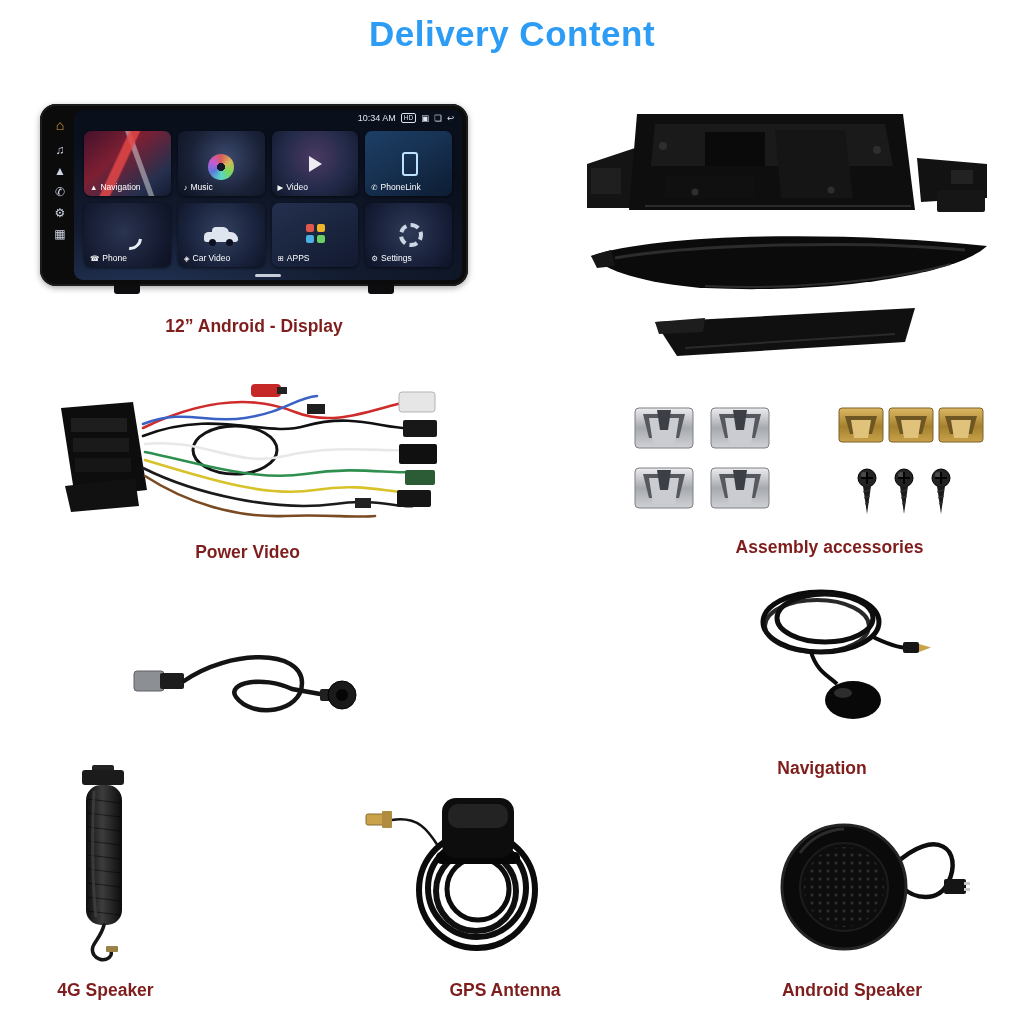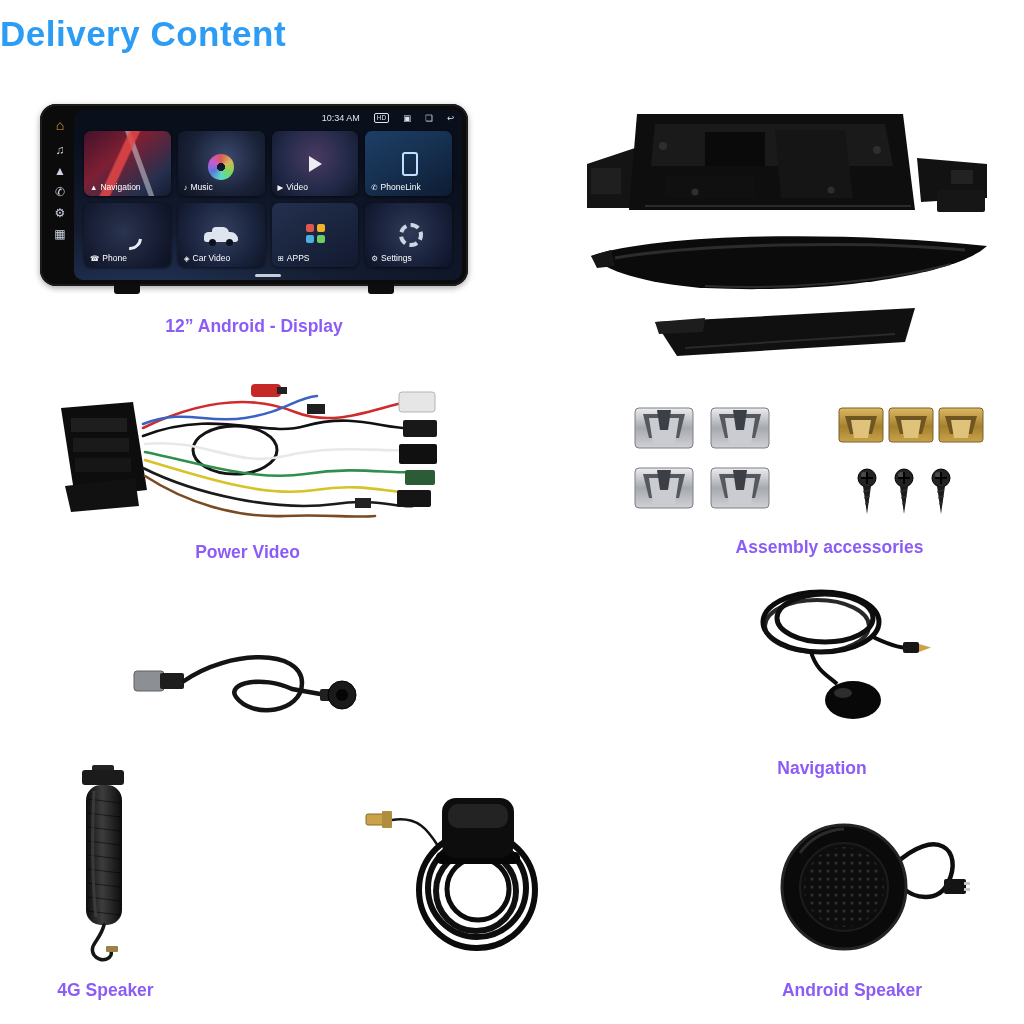--- a/index.html
+++ b/index.html
@@ -2,25 +2,25 @@
 <html><head>
 <meta charset="utf-8">
 <style>
   html,body { margin:0; padding:0; background:#fff; }
   .page {
     position:relative; width:1024px; height:1024px; background:#ffffff;
     font-family:"Liberation Sans", sans-serif; overflow:hidden;
   }
   .title {
     position:absolute; left:0; top:14px; width:100%; margin:0;
-    text-align:left; font-size:35px; font-weight:700; color:#2d9cf4;
+    text-align:center; font-size:35px; font-weight:700; color:#2d9cf4;
     letter-spacing:0.5px;
   }
   .caption {
-    position:absolute; text-align:center; font-size:17.5px; font-weight:700; color:#8b5cf6;
+    position:absolute; text-align:center; font-size:17.5px; font-weight:700; color:#7f1d1d;
   }
   .cap-display  { left:40px;  top:316px; width:428px; }
   .cap-power    { left:55px;  top:542px; width:385px; }
   .cap-assembly { left:652px; top:537px; width:355px; }
   .cap-ami      { left:130px; top:762px; width:235px; }
   .cap-mic      { left:722px; top:758px; width:200px; }
   .cap-4g       { left:23px;  top:980px; width:165px; }
   .cap-gps      { left:400px; top:980px; width:210px; }
   .cap-speaker  { left:742px; top:980px; width:220px; }
 
@@ -47,21 +47,21 @@
     gap:9px; padding-top:8px; color:#cdd4e2;
   }
   .hu-ic { font-size:12px; line-height:1; color:#cdd4e2; }
   .hu-ic-home { color:#e2a23c; font-size:14px; margin-bottom:3px; }
   .hu-screen {
     flex:1; position:relative; border-radius:9px; overflow:hidden;
     background:
       radial-gradient(120% 95% at 18% 112%, #24365a 0%, #131c30 45%, #0a0f1c 100%);
   }
   .hu-status {
-    position:absolute; top:3px; right:8px; display:flex; align-items:flex-end; gap:14px;
+    position:absolute; top:3px; right:8px; display:flex; align-items:flex-end; gap:5px;
     color:#dfe5ef; font-size:9px; line-height:10px;
   }
   .hd-badge { border:1px solid #dfe5ef; border-radius:2px; font-size:6.5px; padding:0 2px; line-height:8px; }
   .st-ic { font-size:8.5px; }
   .hu-grid {
     position:absolute; left:10px; right:10px; top:21px; bottom:13px;
     display:grid; grid-template-columns:repeat(4,1fr); grid-template-rows:repeat(2,1fr); gap:7px;
   }
   .tile { position:relative; border-radius:7px; overflow:hidden; box-shadow:0 1px 3px rgba(0,0,0,.6); }
   .tile-label {
@@ -432,20 +432,21 @@
       <circle cx="115" cy="116" r="49" stroke="#0d0d0d" stroke-width="6"></circle>
       <circle cx="114" cy="119" r="40" stroke="#101010" stroke-width="6"></circle>
       <circle cx="116" cy="117" r="31" stroke="#0c0c0c" stroke-width="5"></circle>
     </g>
     <g>
       <rect x="74" y="80" width="84" height="12" rx="5" fill="#060606"></rect>
       <rect x="80" y="26" width="72" height="60" rx="14" fill="#0d0d0d"></rect>
       <rect x="86" y="32" width="60" height="24" rx="10" fill="#232323"></rect>
     </g>
   </svg>
+  <div class="caption cap-gps">GPS Antenna</div>
 
   <svg class="img img-speaker" viewBox="0 0 220 165">
     <defs>
       <pattern id="spkDots" width="8" height="8" patternUnits="userSpaceOnUse">
         <rect width="8" height="8" fill="#0d0d0d"></rect>
         <circle cx="4" cy="4" r="1.6" fill="#2e2e2e"></circle>
       </pattern>
     </defs>
     <g>
       <path d="M142,70 C185,30 212,55 196,88 C186,108 162,104 150,92" stroke="#0e0e0e" stroke-width="4.5" fill="none" stroke-linecap="round"></path>

